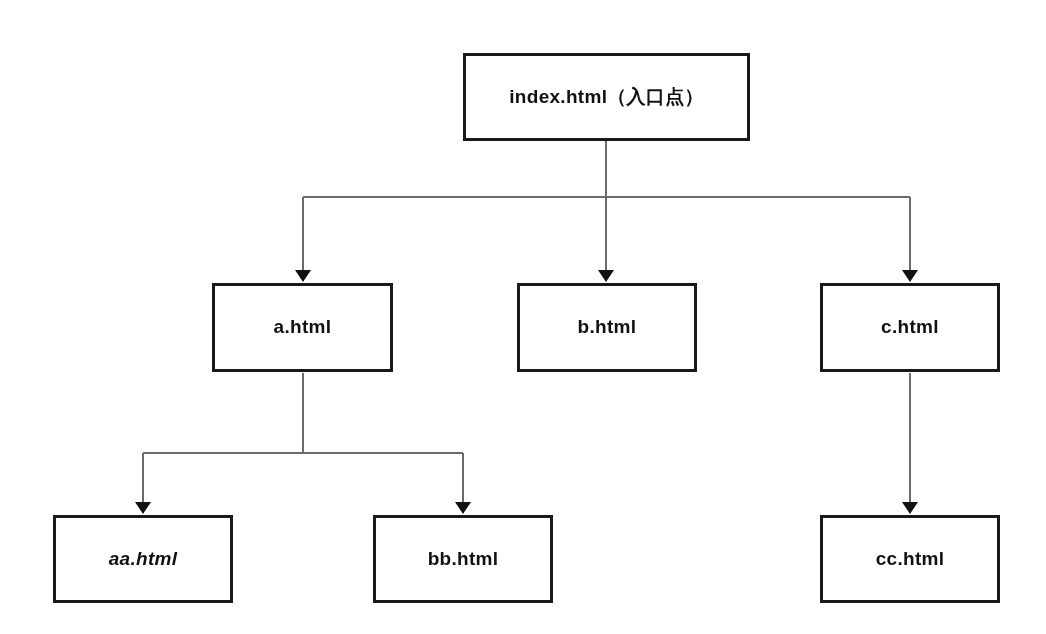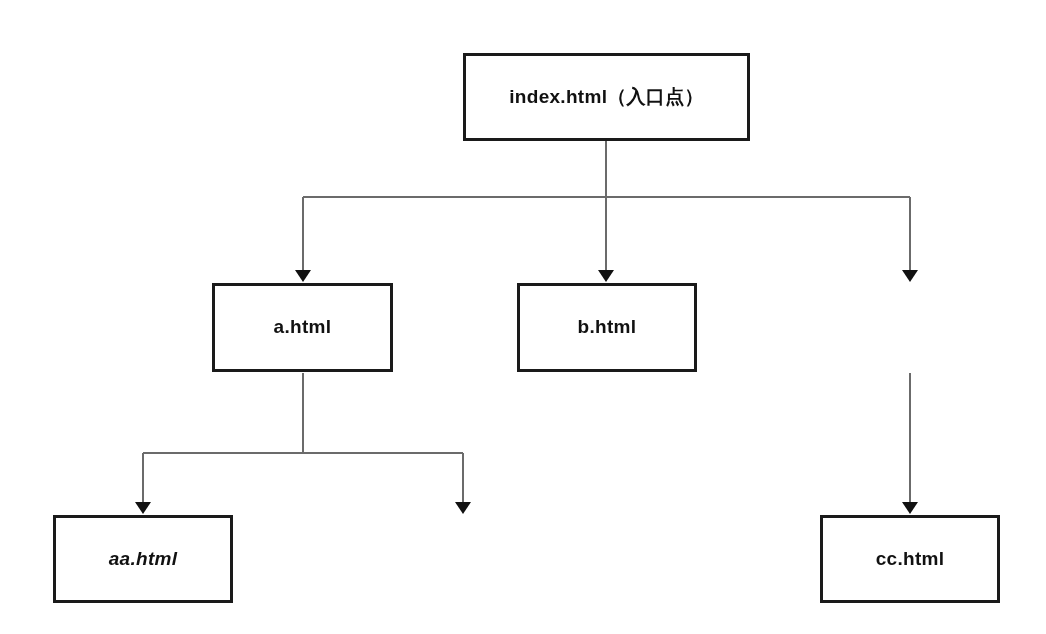--- a/index.html
+++ b/index.html
@@ -94,23 +94,29 @@
   </div>
 
   <div class="node" style="left:517px; top:283px; width:180px; height:89px;">
     <span class="node-label">b.html</span>
   </div>
 
   <div class="node" style="left:212px; top:283px; width:181px; height:89px;">
     <span class="node-label">a.html</span>
   </div>
 
+  <div class="node" style="left:820px; top:283px; width:180px; height:89px;">
+    <span class="node-label">c.html</span>
+  </div>
 
   <div class="node" style="left:53px; top:515px; width:180px; height:88px;font-style:italic;">
     <span class="node-label">aa.html</span>
   </div>
 
+  <div class="node" style="left:373px; top:515px; width:180px; height:88px;">
+    <span class="node-label">bb.html</span>
+  </div>
 
   <div class="node" style="left:820px; top:515px; width:180px; height:88px;justify-content:center;">
     <span class="node-label">cc.html</span>
   </div>
 
 </div>
 
 </body></html>

